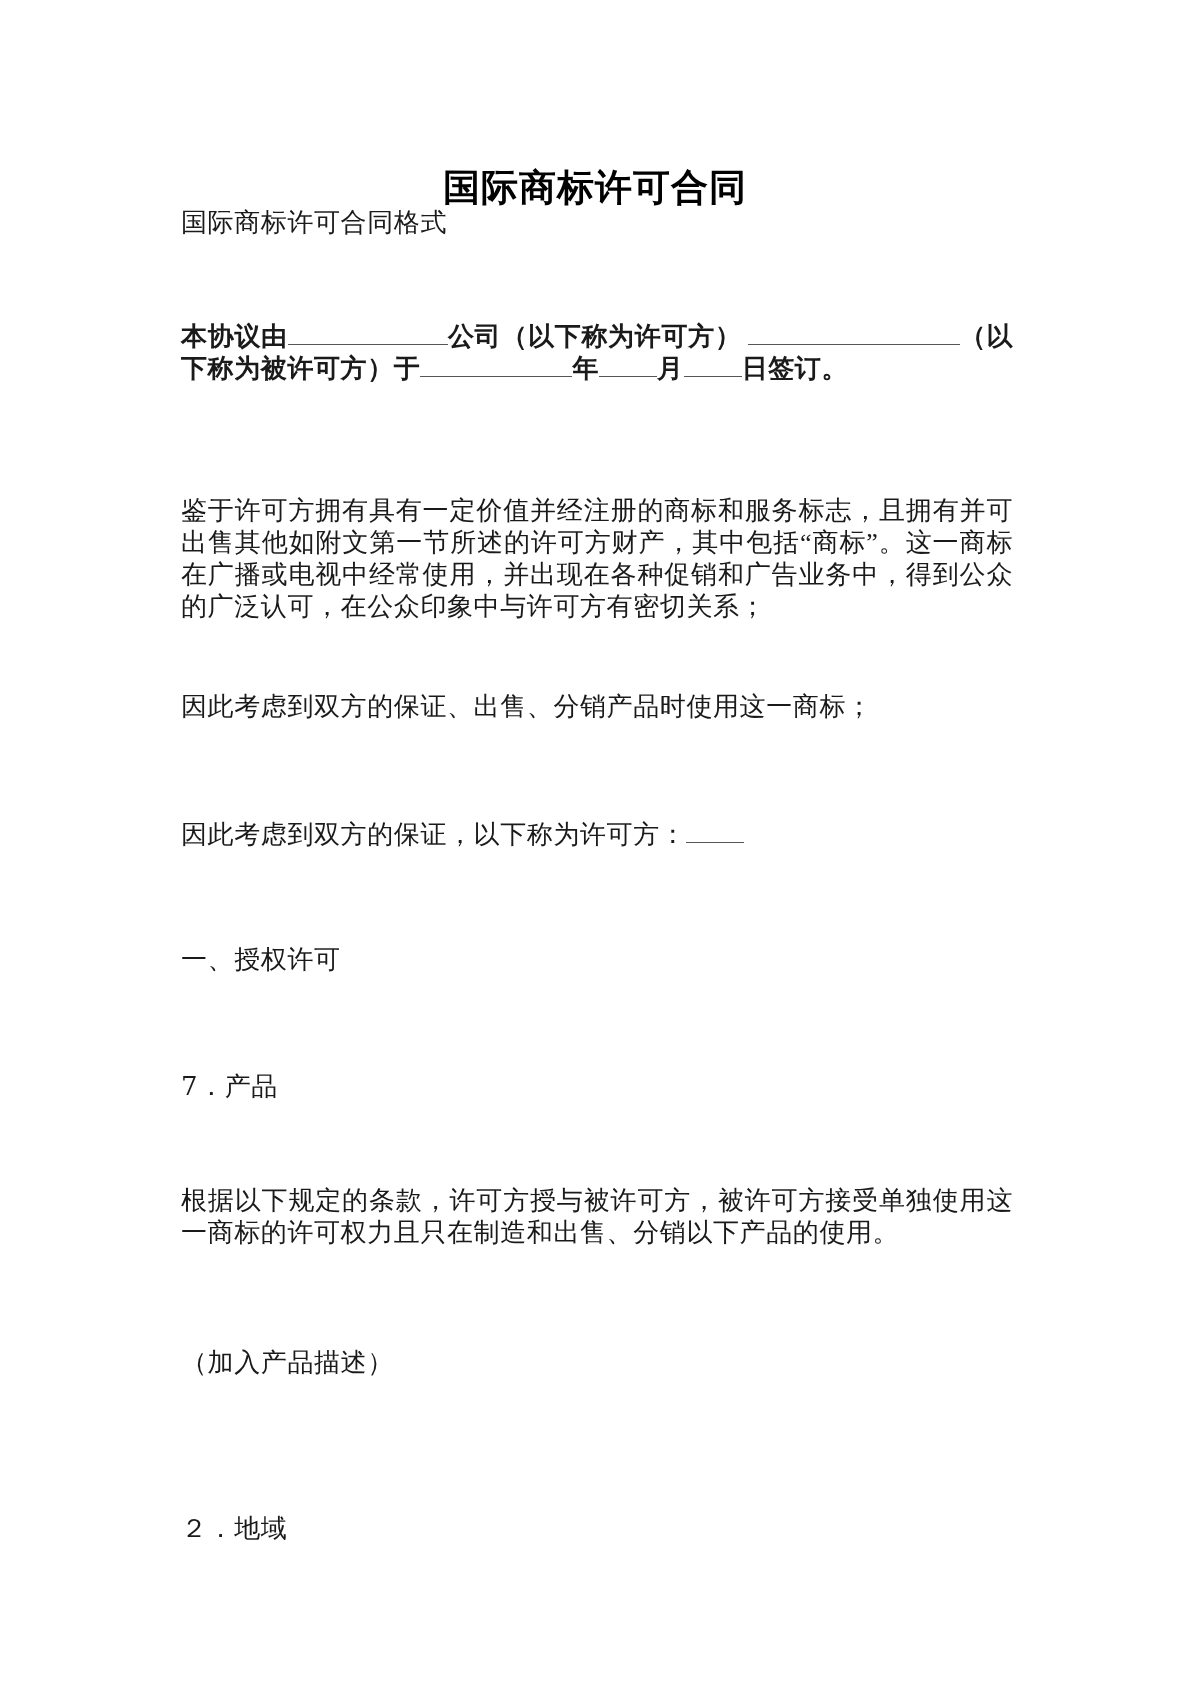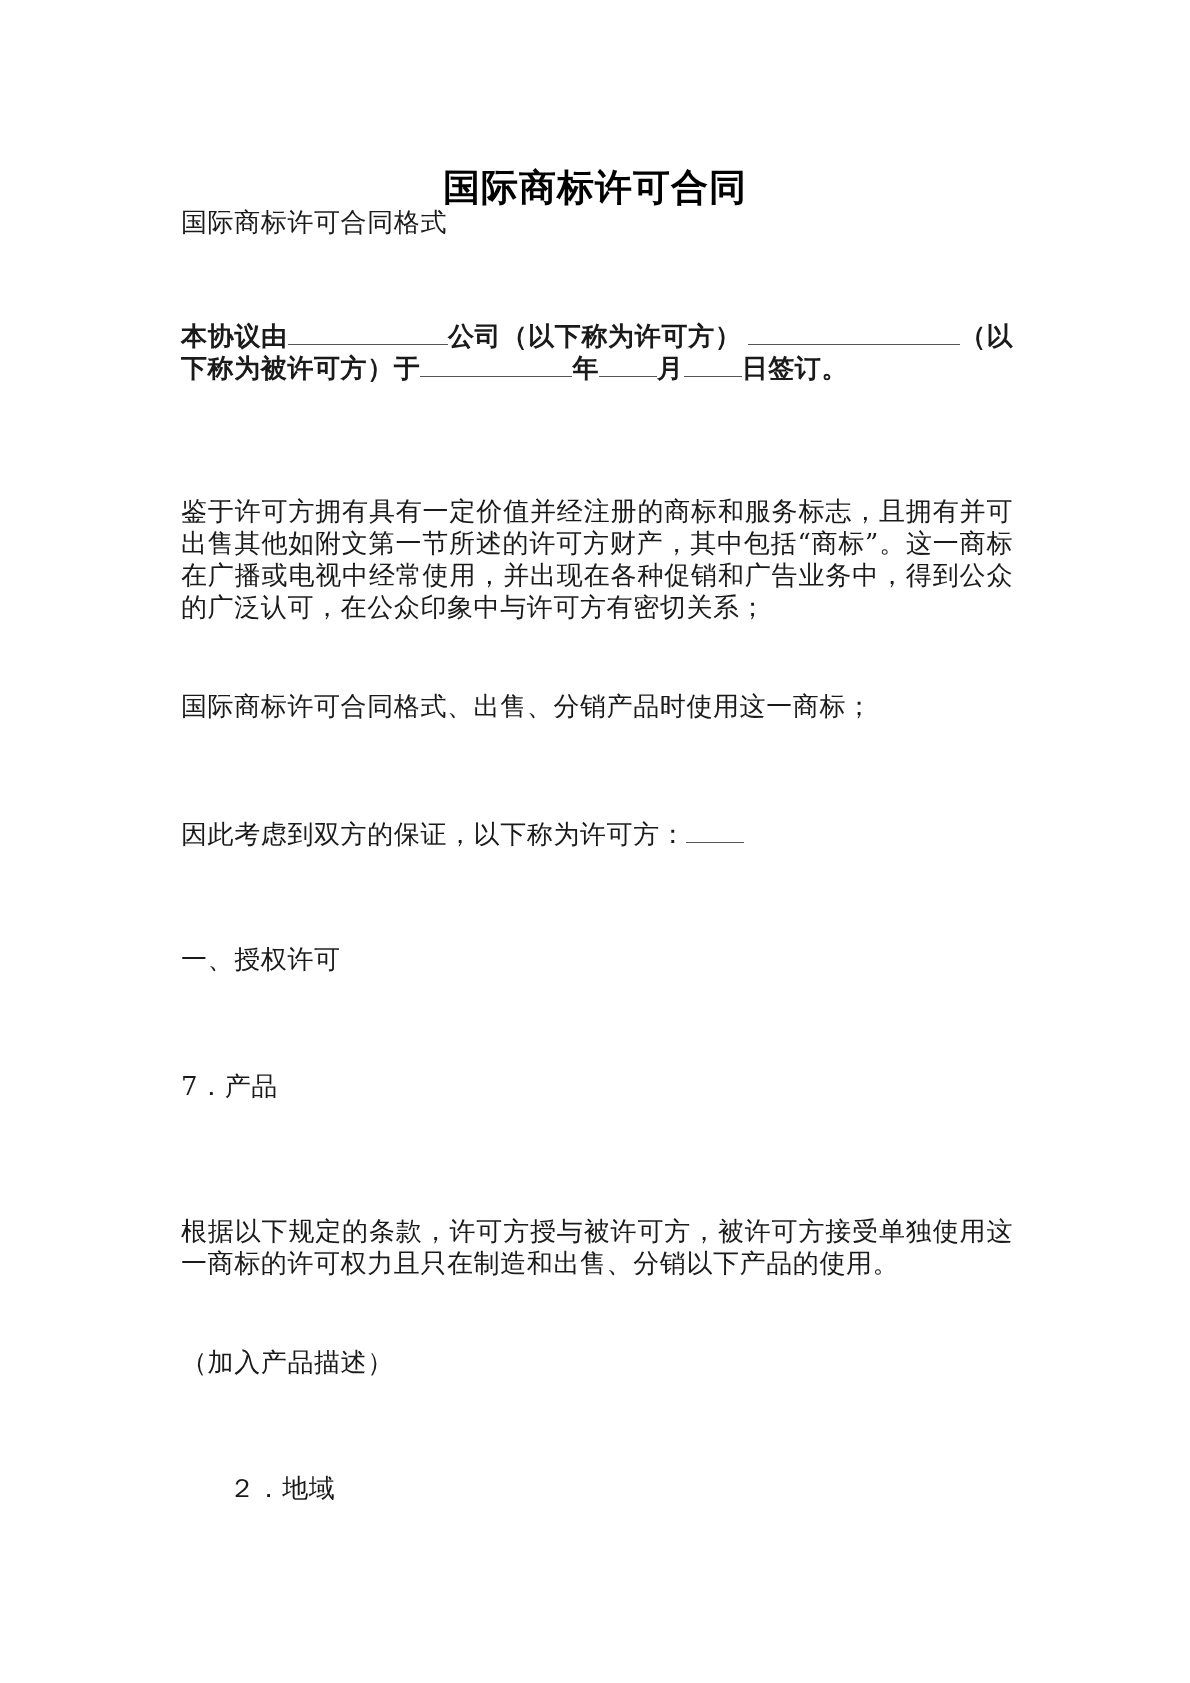--- a/index.html
+++ b/index.html
@@ -27,31 +27,31 @@
 <div class="page">
 
   <div class="title">国际商标许可合同</div>
 
   <div class="p" style="top:206px;">国际商标许可合同格式</div>
 
   <div class="p" style="top:320px;font-weight:bold;">
     <span>本协议由</span><span class="blank" style="width:160px;"></span><span>公司（以下称为许可方）</span><span class="blank" style="width:212px;margin-left:6px;"></span><span>（以下称为被许可方）于</span><span class="blank" style="width:152px;"></span><span>年</span><span class="blank" style="width:58px;"></span><span>月</span><span class="blank" style="width:58px;"></span><span>日签订。</span>
   </div>
 
-  <div class="p" style="top:495px;">鉴于许可方拥有具有一定价值并经注册的商标和服务标志，且拥有并可出售其他如附文第一节所述的许可方财产，其中包括“商标”。这一商标在广播或电视中经常使用，并出现在各种促销和广告业务中，得到公众的广泛认可，在公众印象中与许可方有密切关系；</div>
+  <div class="p" style="top:495px;font-family:Liberation Serif, serif;">鉴于许可方拥有具有一定价值并经注册的商标和服务标志，且拥有并可出售其他如附文第一节所述的许可方财产，其中包括“商标”。这一商标在广播或电视中经常使用，并出现在各种促销和广告业务中，得到公众的广泛认可，在公众印象中与许可方有密切关系；</div>
 
-  <div class="p" style="top:690px;">国际商标许可合同格式、出售、分销产品时使用这一商标；</div>
+  <div class="p" style="top:690px;">因此考虑到双方的保证、出售、分销产品时使用这一商标；</div>
 
   <div class="p" style="top:818px;">
     <span>因此考虑到双方的保证，以下称为许可方：</span><span class="blank" style="width:58px;"></span>
   </div>
 
   <div class="p" style="top:943px;">一、授权许可</div>
 
   <div class="p" style="top:1070px;">7．产品</div>
 
-  <div class="p" style="top:1216px;font-family:Liberation Serif, serif;">根据以下规定的条款，许可方授与被许可方，被许可方接受单独使用这一商标的许可权力且只在制造和出售、分销以下产品的使用。</div>
+  <div class="p" style="top:1184px;">根据以下规定的条款，许可方授与被许可方，被许可方接受单独使用这一商标的许可权力且只在制造和出售、分销以下产品的使用。</div>
 
   <div class="p" style="top:1346px;">（加入产品描述）</div>
 
-  <div class="p" style="top:1472px;margin-left:48px;">２．地域</div>
+  <div class="p" style="top:1512px;">２．地域</div>
 
 </div>
 
 </body></html>

